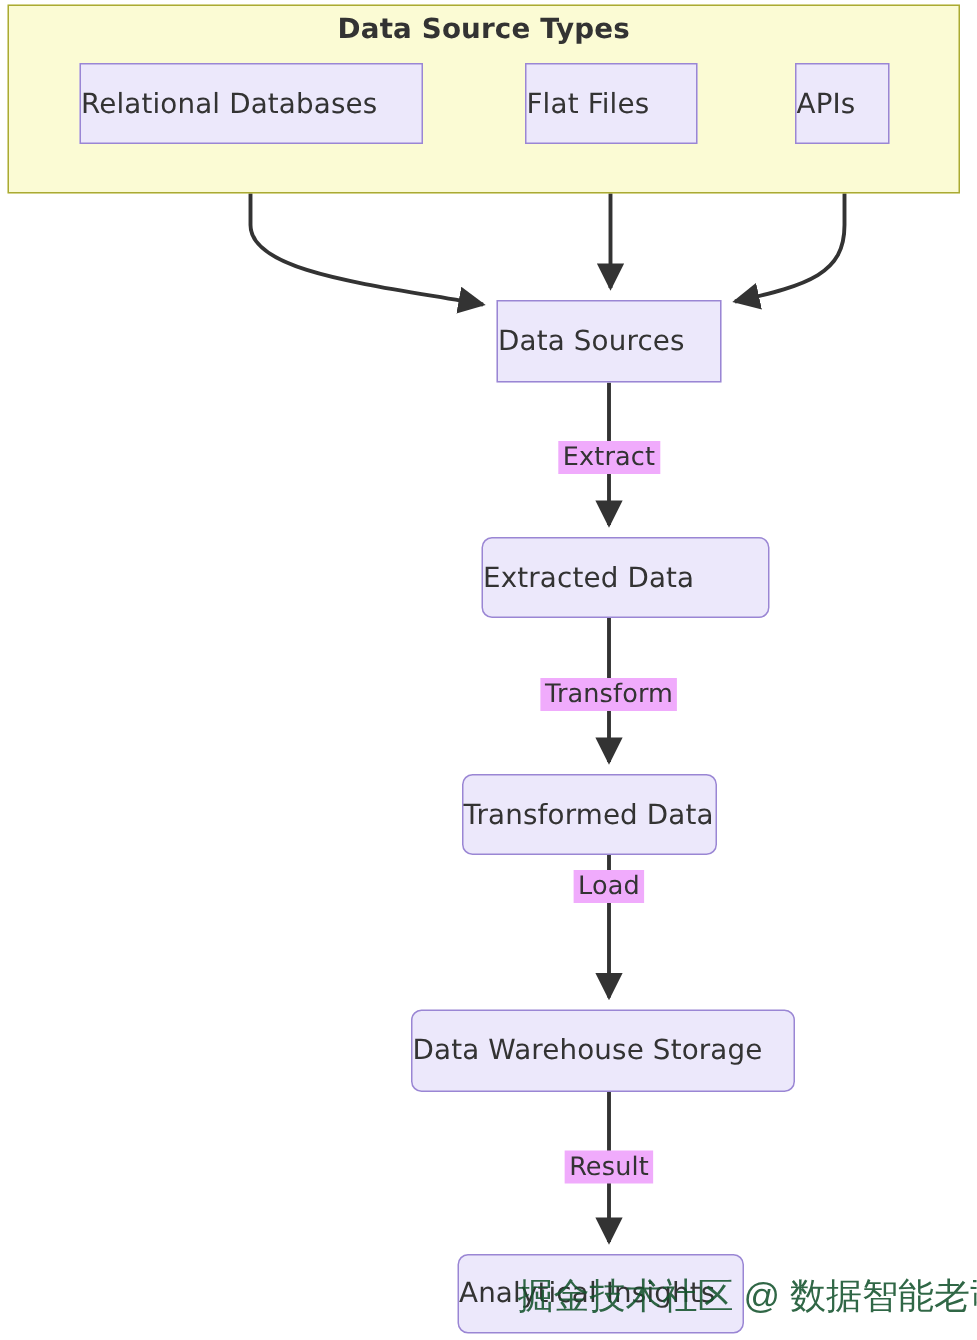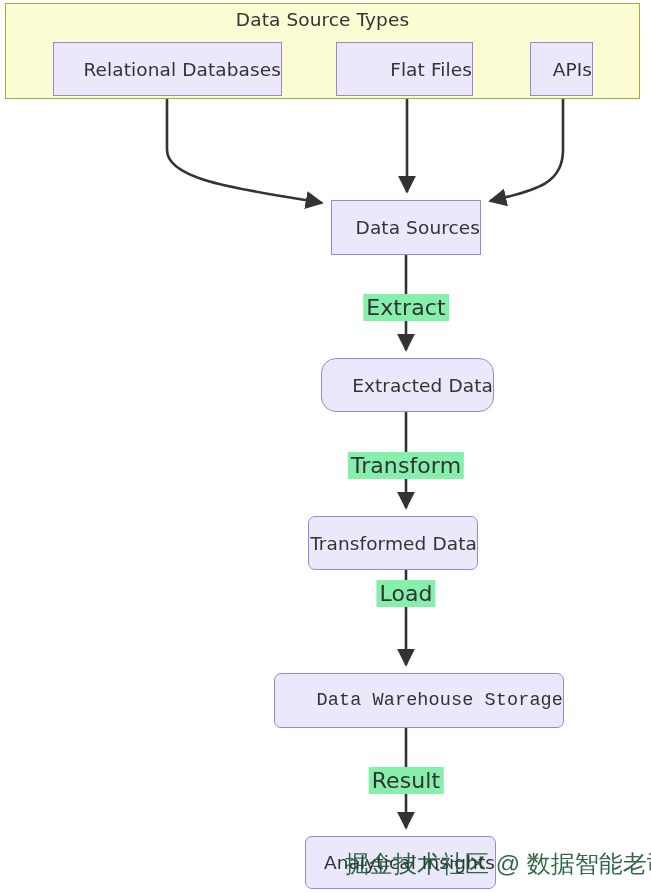--- a/index.html
+++ b/index.html
@@ -21,67 +21,68 @@
     width: 651px;
     height: 893px;
   }
 
   
   .subgraph {
     position: absolute;
     left: 5px;
     top: 3px;
     width: 635px;
-    height: 96px;
+    height: 126px;
     background: #FBFBD4;
     border: 1.4px solid #AAAA33;
     box-sizing: border-box;
+    font-weight: bold;
   }
   .subgraph-title {
     position: absolute;
     left: 0;
     right: 0;
     top: 5px;
     text-align: center;
     font-size: 18.5px;
     color: #333333;
     letter-spacing: .1px;
   }
 
   
   .node {
     position: absolute;
     box-sizing: border-box;
     background: #ECE8FB;
     border: 1.4px solid #9A86D4;
     display: flex;
     align-items: center;
-    justify-content: flex-end;
+    justify-content: flex-start;
     color: #333333;
     font-size: 18.5px;
     white-space: nowrap;
     letter-spacing: .1px;
   }
   .node.rounded { border-radius: 7px; }
 
   #node-relational-databases { left: 53px;  top: 42px;  width: 229px; height: 54px; }
-  #node-flat-files          { left: 336px; top: 42px;  width: 137px; height: 54px; padding-left: 19px; }
+  #node-flat-files          { left: 350px; top: 42px;  width: 115px; height: 54px; }
   #node-apis                { left: 530px; top: 42px;  width: 63px;  height: 54px; }
   #node-data-sources        { left: 331px; top: 200px; width: 150px; height: 55px; }
-  #node-extracted-data      { left: 321px; top: 358px; width: 173px; height: 54px; border-radius: 15px; }
+  #node-extracted-data      { left: 321px; top: 358px; width: 192px; height: 54px; }
   #node-transformed-data    { left: 308px; top: 516px; width: 170px; height: 54px; }
-  #node-data-warehouse      { left: 274px; top: 673px; width: 290px; height: 55px; font-family: Liberation Mono, monospace; }
+  #node-data-warehouse      { left: 274px; top: 673px; width: 256px; height: 55px; }
   #node-analytical-insights { left: 305px; top: 836px; width: 191px; height: 53px; }
 
   
   .edge-label {
     position: absolute;
-    background: #86efac;
+    background: #f0abfc;
     color: #333333;
-    font-size: 22px;
+    font-size: 17px;
     padding: 1px 3px;
     white-space: nowrap;
     transform: translateX(-50%);
     letter-spacing: .1px;
   }
   #label-extract   { left: 406px; top: 294px; }
   #label-transform { left: 406px; top: 452px; }
   #label-load      { left: 406px; top: 580px; }
   #label-result    { left: 406px; top: 767px; text-align: center; }
 

